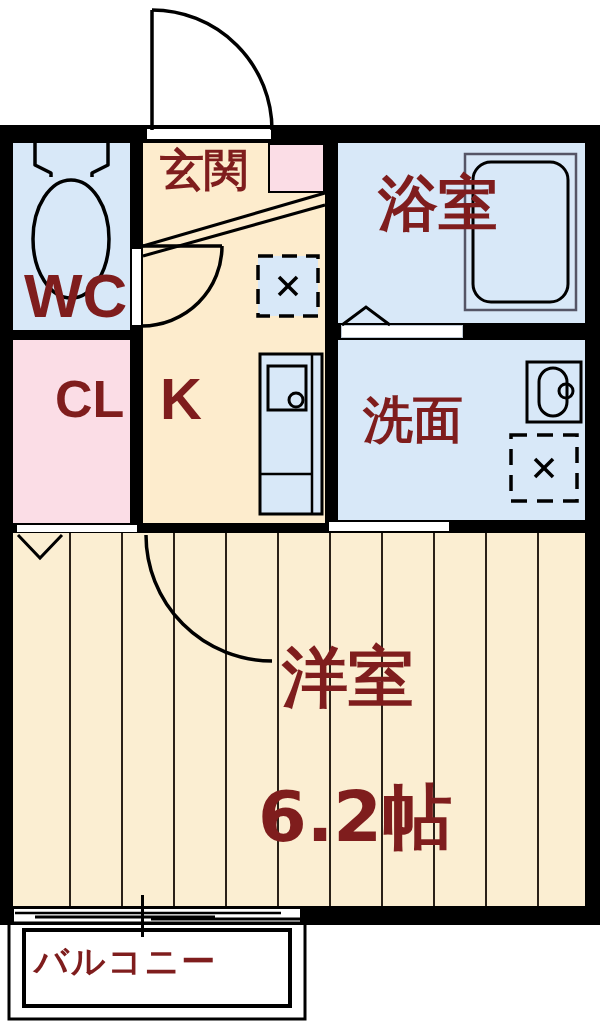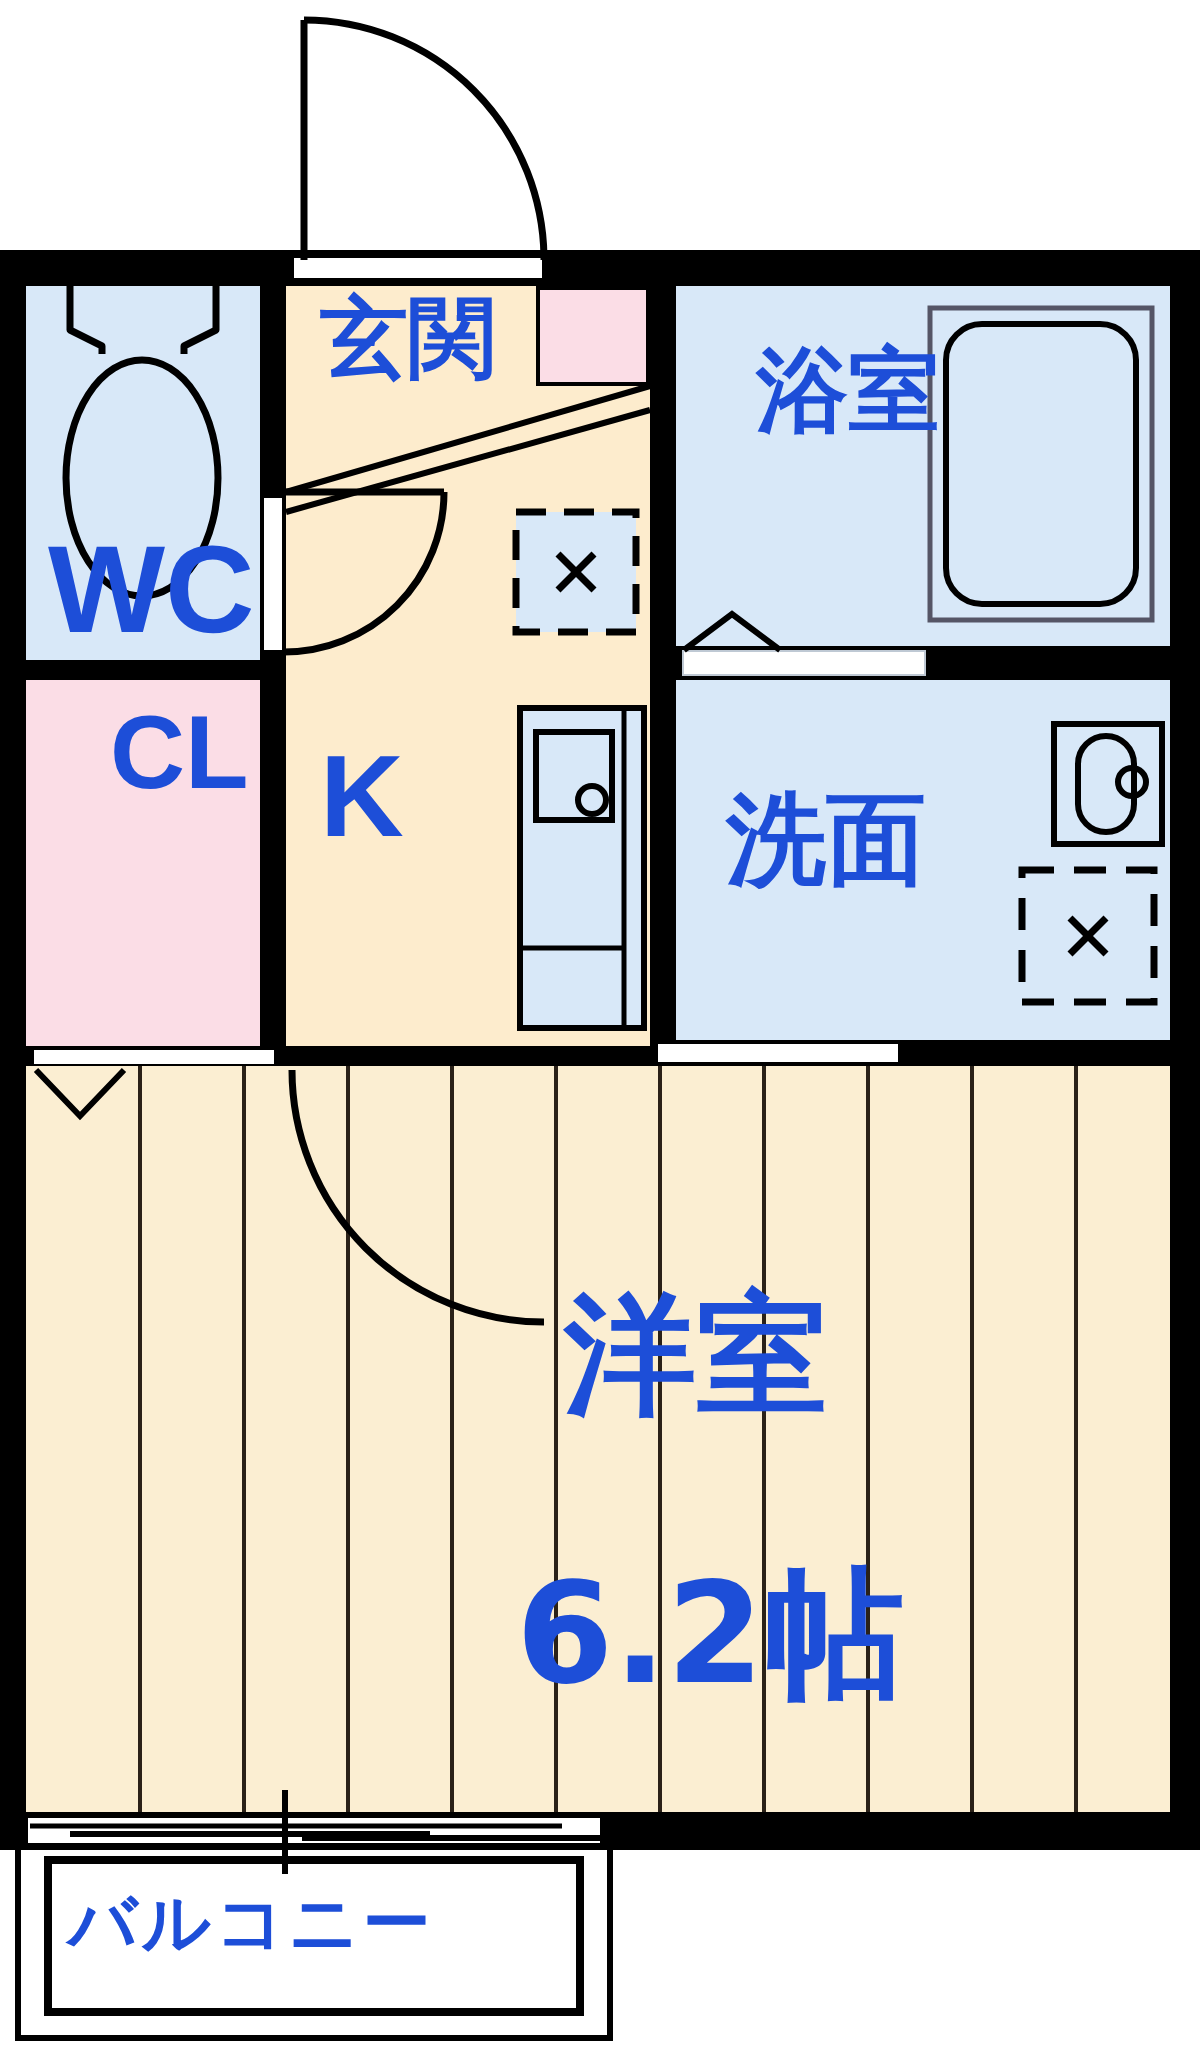--- a/index.html
+++ b/index.html
@@ -2,21 +2,21 @@
 <html><head>
 <meta charset="utf-8">
 <title>Floor Plan</title>
 <style>
   html,body{margin:0;padding:0;background:#ffffff;}
   body{font-family:"Liberation Sans","DejaVu Sans",sans-serif;}
   #stage{position:relative;width:600px;height:1033px;background:#ffffff;overflow:hidden;}
   .abs{position:absolute;}
   .wall{background:#000000;}
   .room{box-sizing:border-box;}
-  .lbl{position:absolute;color:#1d4ed8;font-weight:700;line-height:1;white-space:nowrap;}
+  .lbl{position:absolute;color:#7f1d1d;font-weight:700;line-height:1;white-space:nowrap;}
   .jp{font-family:"DejaVu Sans","Liberation Sans",sans-serif;font-weight:700;}
   svg{display:block;overflow:visible;}
 </style>
 </head>
 <body>
 
 <div id="stage">
 
   <div class="abs room" style="left:13px;top:143px;width:117px;height:187px;background:#d8e8f8;"></div>
 
@@ -156,27 +156,27 @@
 
   <svg class="abs" style="left:8px;top:922px;" width="300" height="100">
     <rect x="1" y="1" width="296" height="96" fill="none" stroke="#000" stroke-width="3"></rect>
     <rect x="16" y="8" width="266" height="76" fill="none" stroke="#000" stroke-width="4"></rect>
   </svg>
 
   <div class="lbl" style="left:24px;top:265px;font-size:62px;letter-spacing:0px;">WC</div>
 
   <div class="lbl jp" style="left:160px;top:148px;font-size:44px;">玄関</div>
 
-  <div class="lbl jp" style="left:378px;top:168px;font-size:46px;line-height:1.18;width:60px;text-align:center;">浴室</div>
+  <div class="lbl jp" style="left:378px;top:168px;font-size:60px;line-height:1.18;width:60px;text-align:center;">浴室</div>
 
-  <div class="lbl" style="left:55px;top:348px;font-size:52px;line-height:1.12;width:56px;text-align:left;">CL</div>
+  <div class="lbl" style="left:55px;top:370px;font-size:52px;line-height:1.12;width:56px;text-align:left;">CL</div>
 
   <div class="lbl" style="left:160px;top:370px;font-size:58px;">K</div>
 
   <div class="lbl jp" style="left:282px;top:645px;font-size:66px;">洋室</div>
 
   <div class="lbl jp" style="left:363px;top:395px;font-size:50px;">洗面</div>
 
   <div class="lbl jp" style="left:258px;top:768px;font-size:70px;margin-top:14px;">6.2帖</div>
 
-  <div class="lbl jp" style="left:34px;top:945px;font-size:34px;letter-spacing:2px;">バルコニー</div>
+  <div class="lbl jp" style="left:34px;top:945px;font-size:34px;letter-spacing:2px;font-family:Liberation Serif, serif;">バルコニー</div>
 
 </div>
 
 </body></html>

